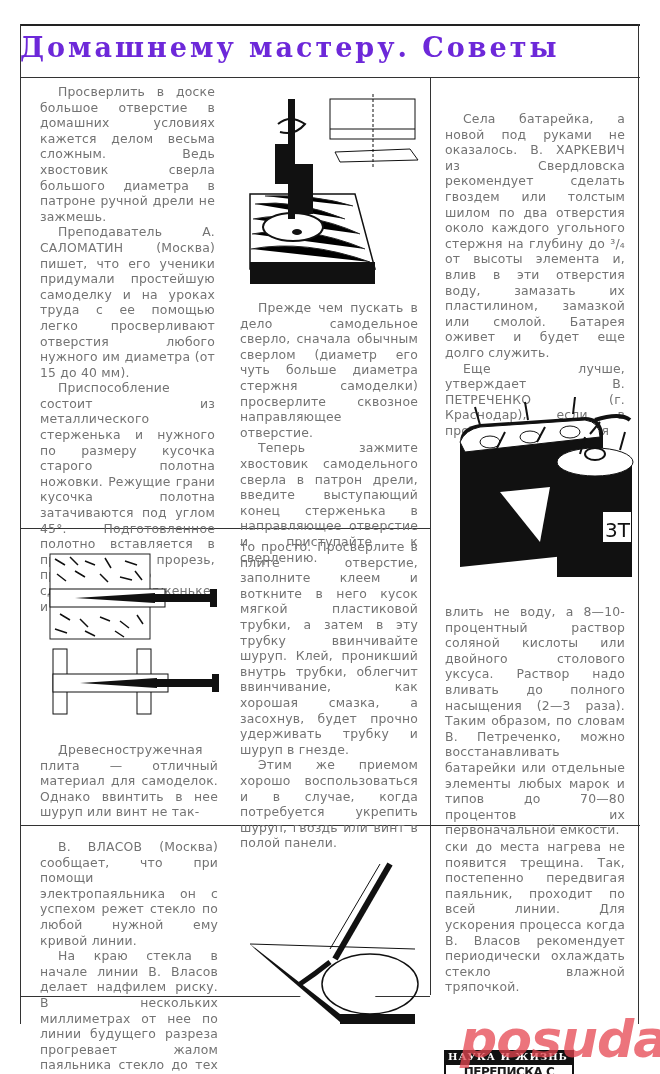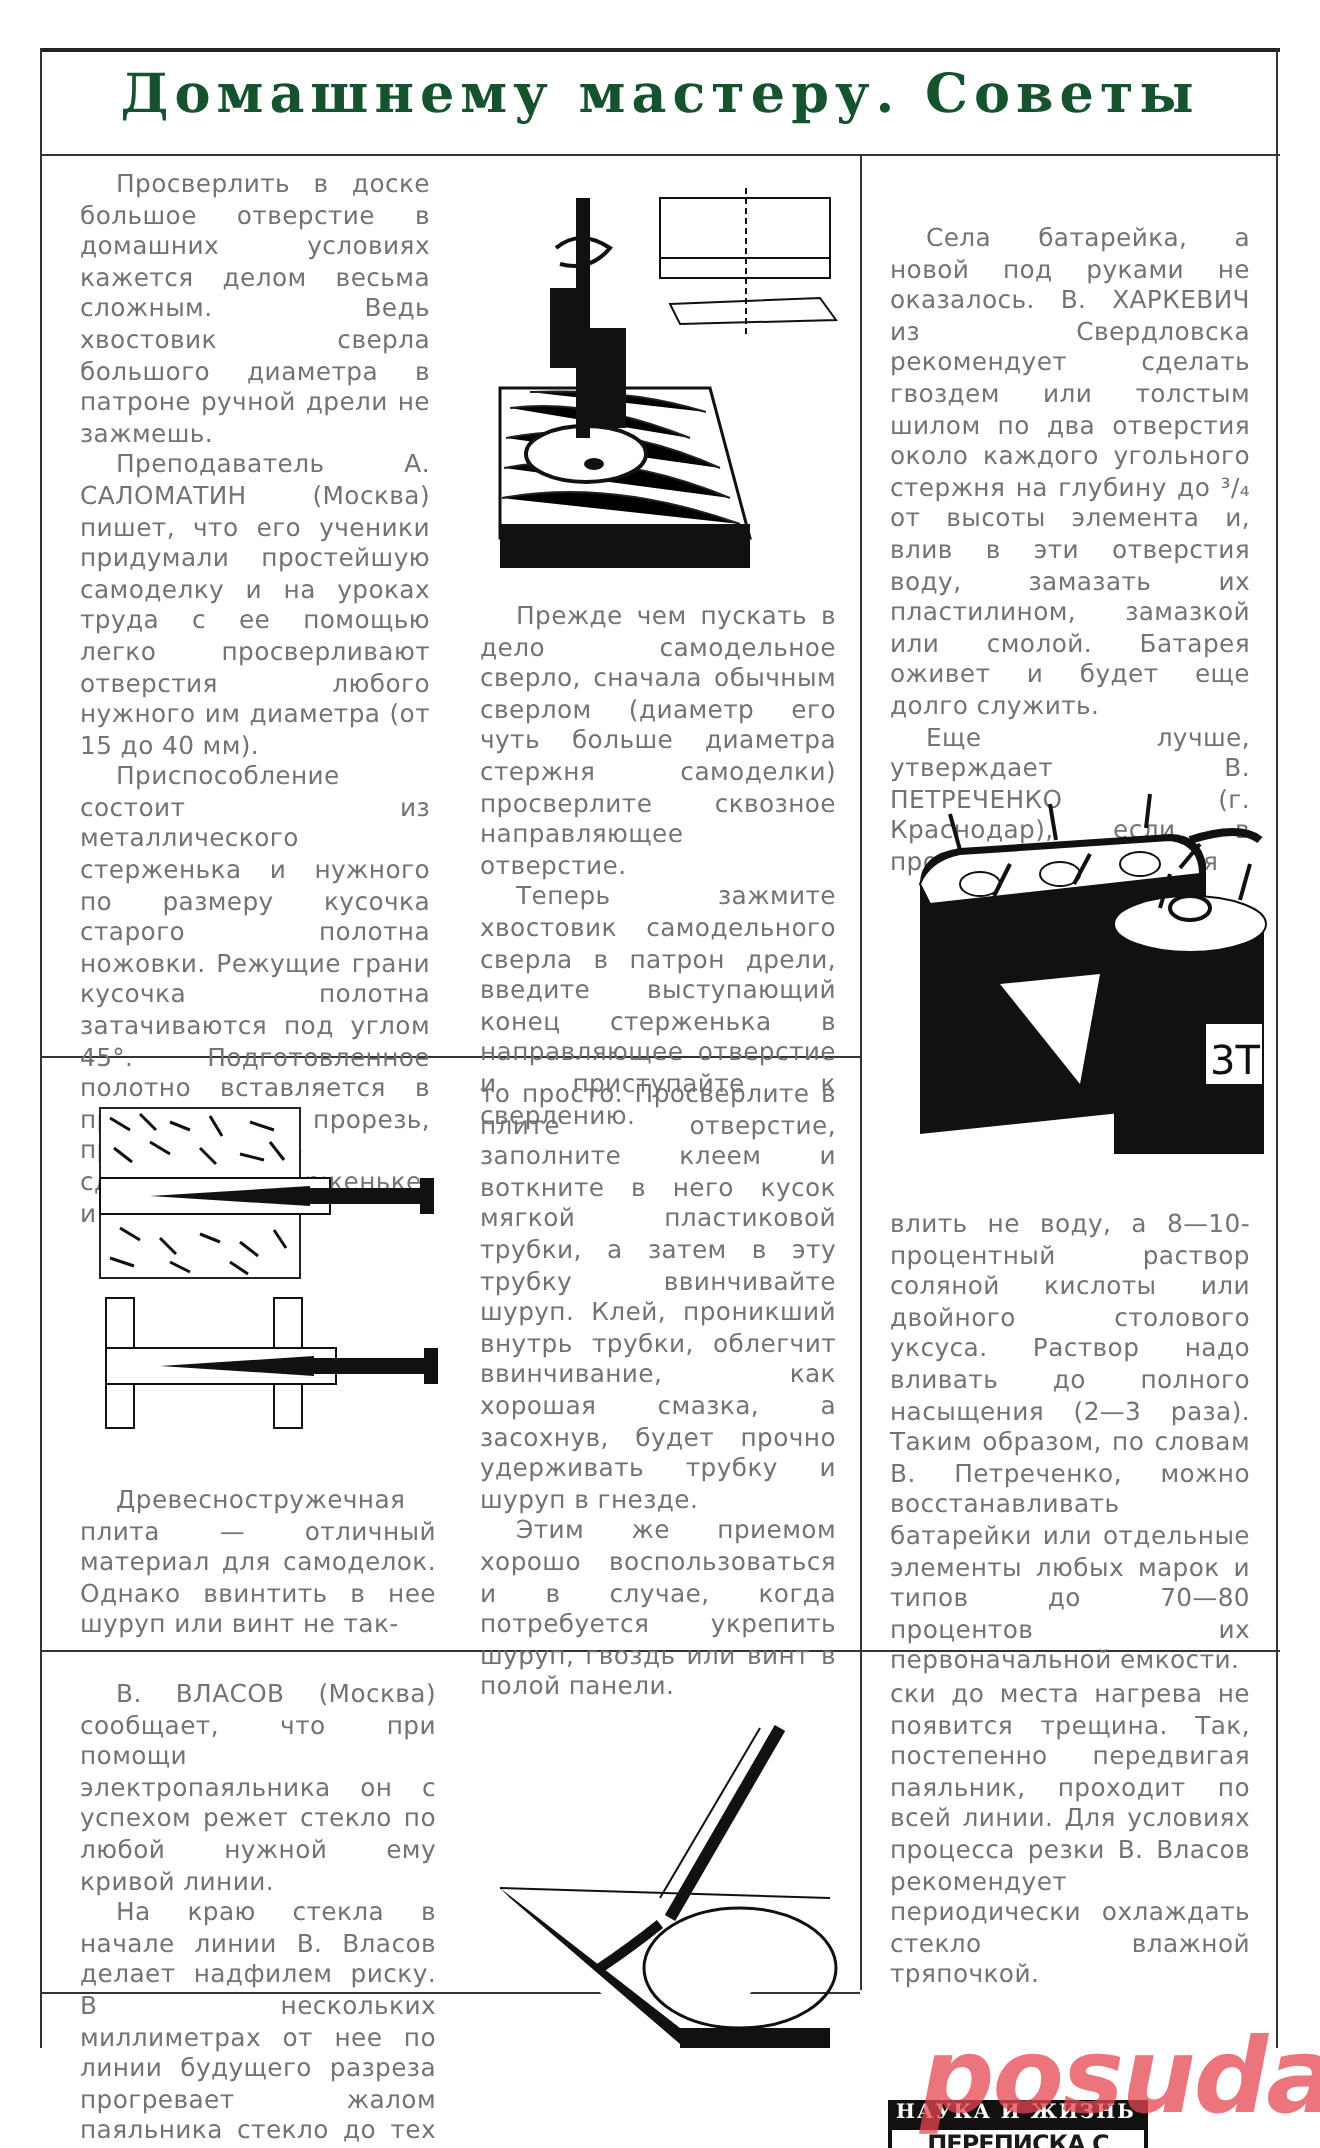--- a/index.html
+++ b/index.html
@@ -1,21 +1,21 @@
 <!DOCTYPE html>
 <html><head>
 <meta charset="utf-8">
 <style>
   html, body { margin:0; padding:0; background:#fff; }
   body { width:660px; height:1074px; position:relative; overflow:hidden; font-family:"DejaVu Sans", sans-serif; color:#1a1a1a; }
   .page { position:absolute; left:20px; top:24px; width:620px; height:1040px; }
   .frame-top { position:absolute; left:0; top:0; width:620px; border-top:2px solid #222; }
   .frame-left { position:absolute; left:0; top:0; height:1000px; border-left:1px solid #333; }
   .frame-right { position:absolute; left:618px; top:0; height:1000px; border-left:1px solid #333; }
-  .title { position:absolute; left:0; top:8px; width:620px; text-align:center; font-family:"DejaVu Serif", serif; font-weight:bold; font-size:27px; letter-spacing:3px; color:#14532d; }
+  .title { position:absolute; left:0; top:8px; width:620px; font-family:"DejaVu Serif", serif; font-weight:bold; font-size:27px; letter-spacing:3px; color:#6d28d9; }
   .hline { position:absolute; border-top:1.5px solid #333; }
   .vline { position:absolute; border-left:1px solid #333; }
   .txt { position:absolute; font-size:12.4px; line-height:15.6px; text-align:justify; hyphens:manual; color:#737373; letter-spacing:0.2px; }
   .txt p { margin:0; text-indent:18px; }
   .fig { position:absolute; }
   .logo { position:absolute; left:424px; top:980px; width:130px; }
   .logo-top { background:#111; color:#fff; font-family:"DejaVu Serif", serif; font-weight:bold; font-size:10px; padding:1px 4px; letter-spacing:1px;margin-top:46px; }
   .logo-main { border:2px solid #111; font-family:"DejaVu Sans", sans-serif; font-weight:bold; font-size:12px; padding:0 2px; letter-spacing:-0.5px;text-align:center; }
   .logo-src { font-size:9px; font-weight:bold; text-align:center; margin-top:2px; }
   .wm { position:absolute; left:440px; top:985px; font-family:"DejaVu Sans", sans-serif; font-weight:bold; font-style:italic; font-size:52px; color:rgba(230,70,80,0.75); letter-spacing:-1px; }
@@ -138,21 +138,21 @@
     <line x1="5" y1="100" x2="170" y2="105" stroke="#111"></line>
     <polygon points="5,100 10,105 95,178 95,170" fill="#111"></polygon>
     <rect x="95" y="170" width="75" height="12" fill="#111"></rect>
     <ellipse cx="125" cy="140" rx="48" ry="30" fill="none" stroke="#111" stroke-width="1.5"></ellipse>
     <line x1="145" y1="20" x2="90" y2="115" stroke="#111" stroke-width="6"></line>
     <line x1="135" y1="20" x2="85" y2="105" stroke="#111"></line>
     <path d="M55,140 Q70,130 85,118" stroke="#111" stroke-width="5" fill="none"></path>
   </svg>
 
   <div class="txt" style="left:425px;top:815px;width:180px;">
-    <p style="text-indent:0">ски до места нагрева не появится трещина. Так, постепенно передвигая паяльник, проходит по всей линии. Для условиях процесса резки В. Власов рекомендует периодически охлаждать стекло влажной тряпочкой.</p>
+    <p style="text-indent:0">ски до места нагрева не появится трещина. Так, постепенно передвигая паяльник, проходит по всей линии. Для ускорения процесса когда В. Власов рекомендует периодически охлаждать стекло влажной тряпочкой.</p>
   </div>
 
   <div class="logo">
     <div class="logo-top">НАУКА И ЖИЗНЬ</div>
     <div class="logo-main">ПЕРЕПИСКА С ЧИТАТЕЛЯМИ</div>
     <div class="logo-src">Наука и жизнь 1974-01</div>
   </div>
   <div class="wm">posuda.ru</div>
 </div>
 

